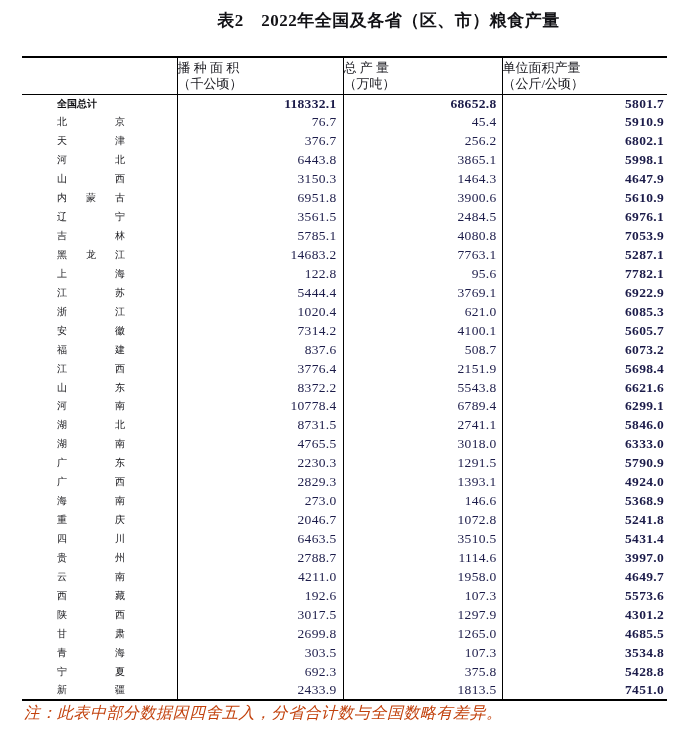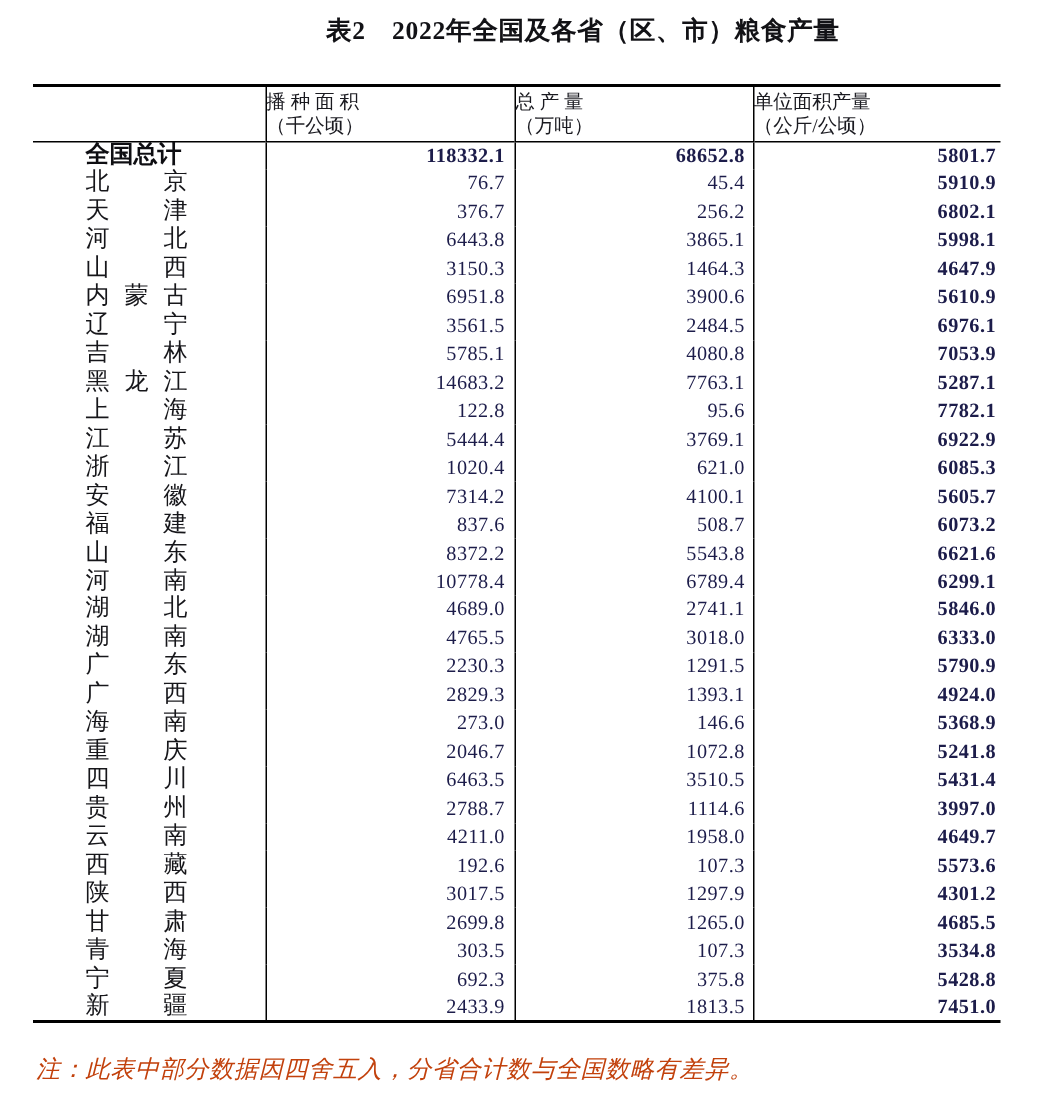--- a/index.html
+++ b/index.html
@@ -58,21 +58,21 @@
   tbody tr { height: 18.95px; }
   tbody td {
     padding: 0;
     vertical-align: middle;
     font-size: 13.5px;
     color: #1c1c4a;
   }
   td.prov {
     padding-left: 35px;
     text-align: left;
-    font-size: 16px;
+    font-size: 10px;
     color: #16161a;
   }
   .prov-span {
     display: inline-block;
     width: 68px;
     text-align: justify;
     text-align-last: justify;
     line-height: 18px;
   }
   td.num {
@@ -207,34 +207,40 @@
           <td class="num n2 sep-r">4100.1</td>
           <td class="num n3">5605.7</td>
         </tr>
         <tr>
           <td class="prov sep-r"><span class="prov-span">福建</span></td>
           <td class="num n1 sep-r">837.6</td>
           <td class="num n2 sep-r">508.7</td>
           <td class="num n3">6073.2</td>
         </tr>
         <tr>
+          <td class="prov sep-r"><span class="prov-span">江西</span></td>
+          <td class="num n1 sep-r">3776.4</td>
+          <td class="num n2 sep-r">2151.9</td>
+          <td class="num n3">5698.4</td>
+        </tr>
+        <tr>
           <td class="prov sep-r"><span class="prov-span">山东</span></td>
           <td class="num n1 sep-r">8372.2</td>
           <td class="num n2 sep-r">5543.8</td>
           <td class="num n3">6621.6</td>
         </tr>
         <tr>
           <td class="prov sep-r"><span class="prov-span">河南</span></td>
           <td class="num n1 sep-r">10778.4</td>
           <td class="num n2 sep-r">6789.4</td>
           <td class="num n3">6299.1</td>
         </tr>
         <tr>
           <td class="prov sep-r"><span class="prov-span">湖北</span></td>
-          <td class="num n1 sep-r">4689.0</td>
+          <td class="num n1 sep-r">8731.5</td>
           <td class="num n2 sep-r">2741.1</td>
           <td class="num n3">5846.0</td>
         </tr>
         <tr>
           <td class="prov sep-r"><span class="prov-span">湖南</span></td>
           <td class="num n1 sep-r">4765.5</td>
           <td class="num n2 sep-r">3018.0</td>
           <td class="num n3">6333.0</td>
         </tr>
         <tr>

